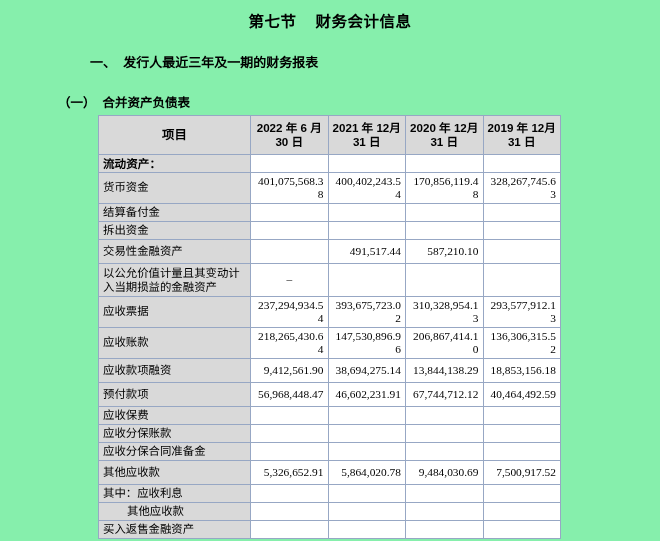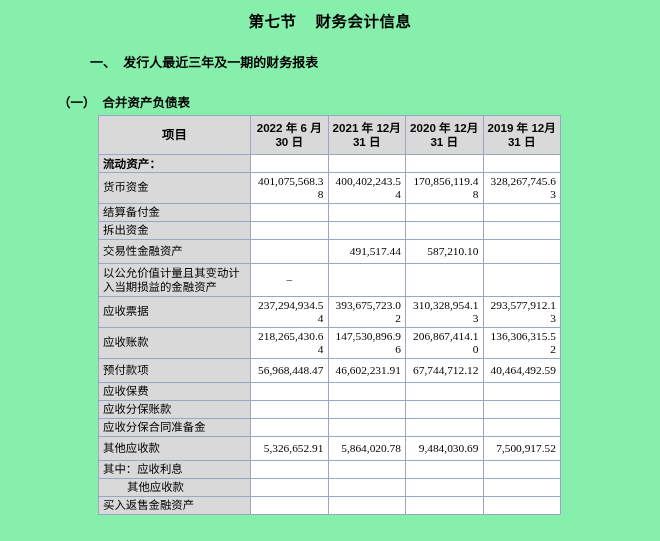--- a/index.html
+++ b/index.html
@@ -214,20 +214,27 @@
             <td class="num">293,577,912.13</td>
           </tr>
           <tr class="r-tall">
             <td class="item">应收账款</td>
             <td class="num">218,265,430.64</td>
             <td class="num">147,530,896.96</td>
             <td class="num">206,867,414.10</td>
             <td class="num">136,306,315.52</td>
           </tr>
           <tr class="r-mid">
+            <td class="item">应收款项融资</td>
+            <td class="num">9,412,561.90</td>
+            <td class="num">38,694,275.14</td>
+            <td class="num">13,844,138.29</td>
+            <td class="num">18,853,156.18</td>
+          </tr>
+          <tr class="r-mid">
             <td class="item">预付款项</td>
             <td class="num">56,968,448.47</td>
             <td class="num">46,602,231.91</td>
             <td class="num">67,744,712.12</td>
             <td class="num">40,464,492.59</td>
           </tr>
           <tr class="r-short">
             <td class="item">应收保费</td>
             <td class="num"></td>
             <td class="num"></td>

